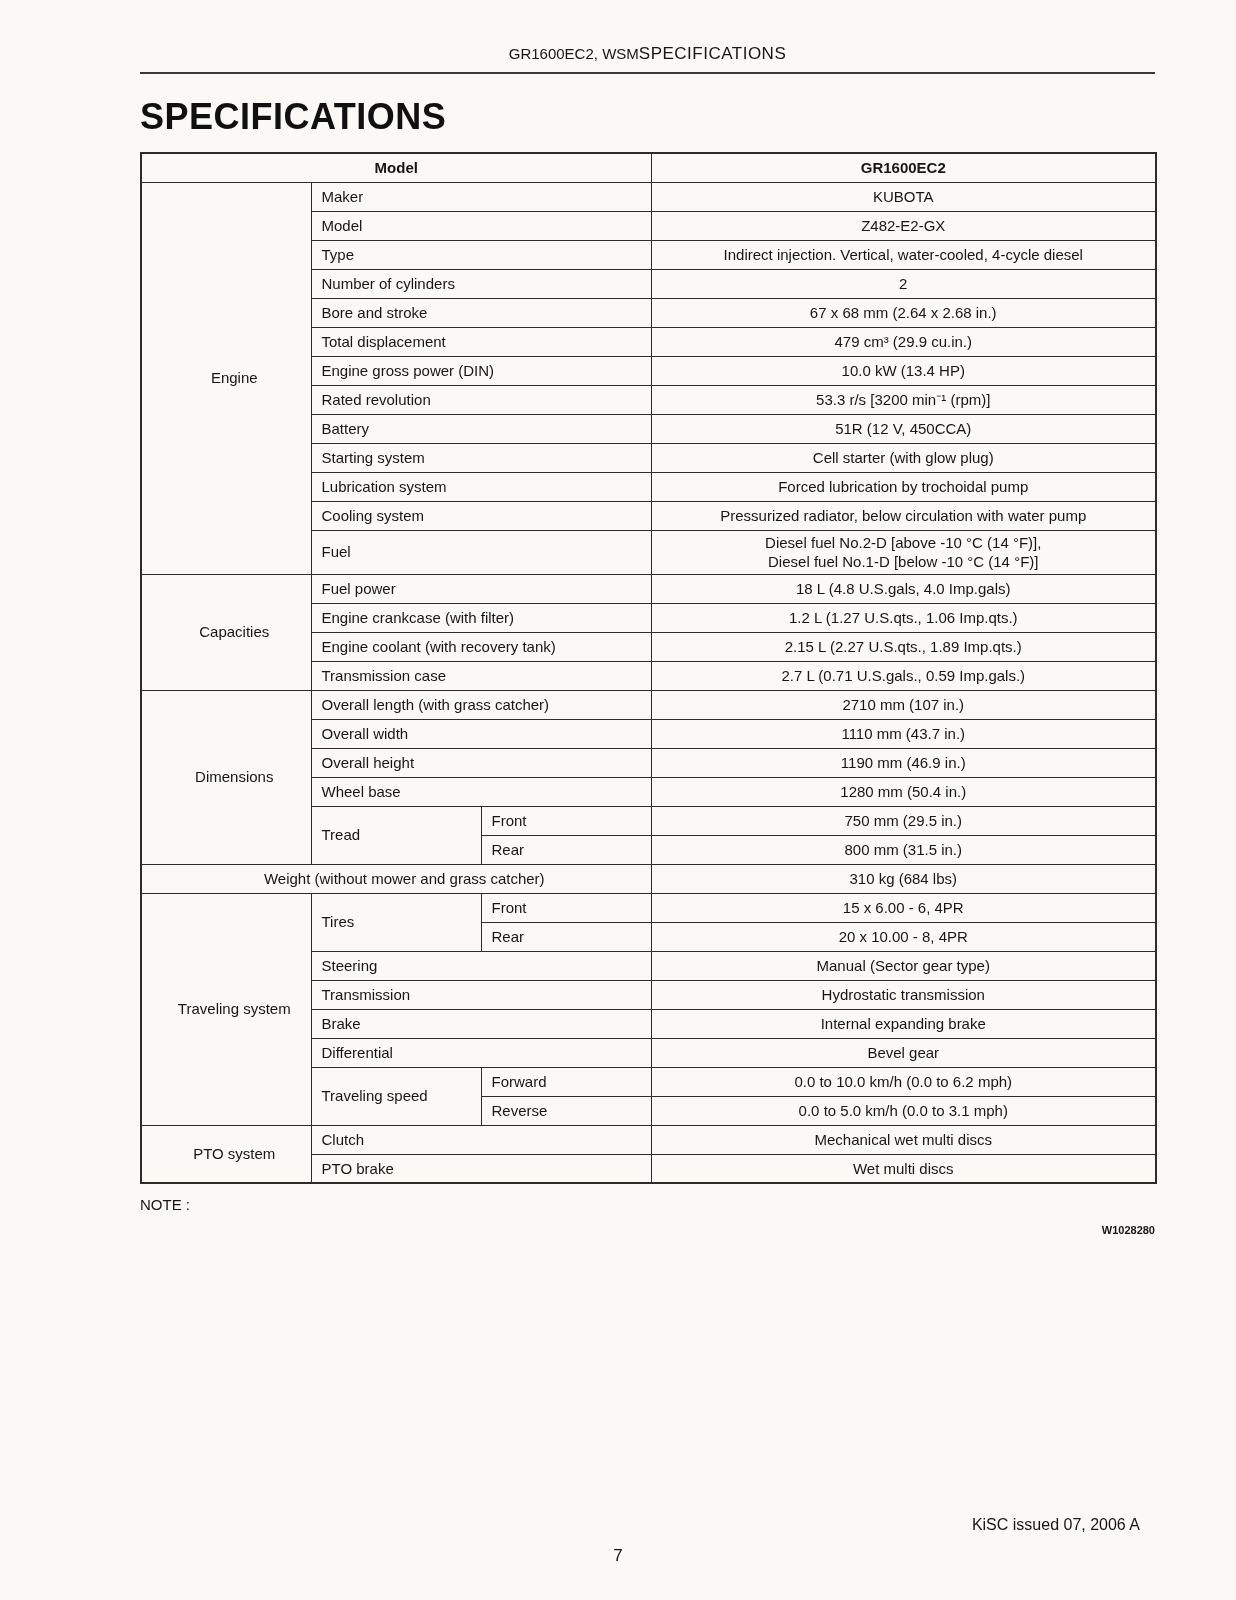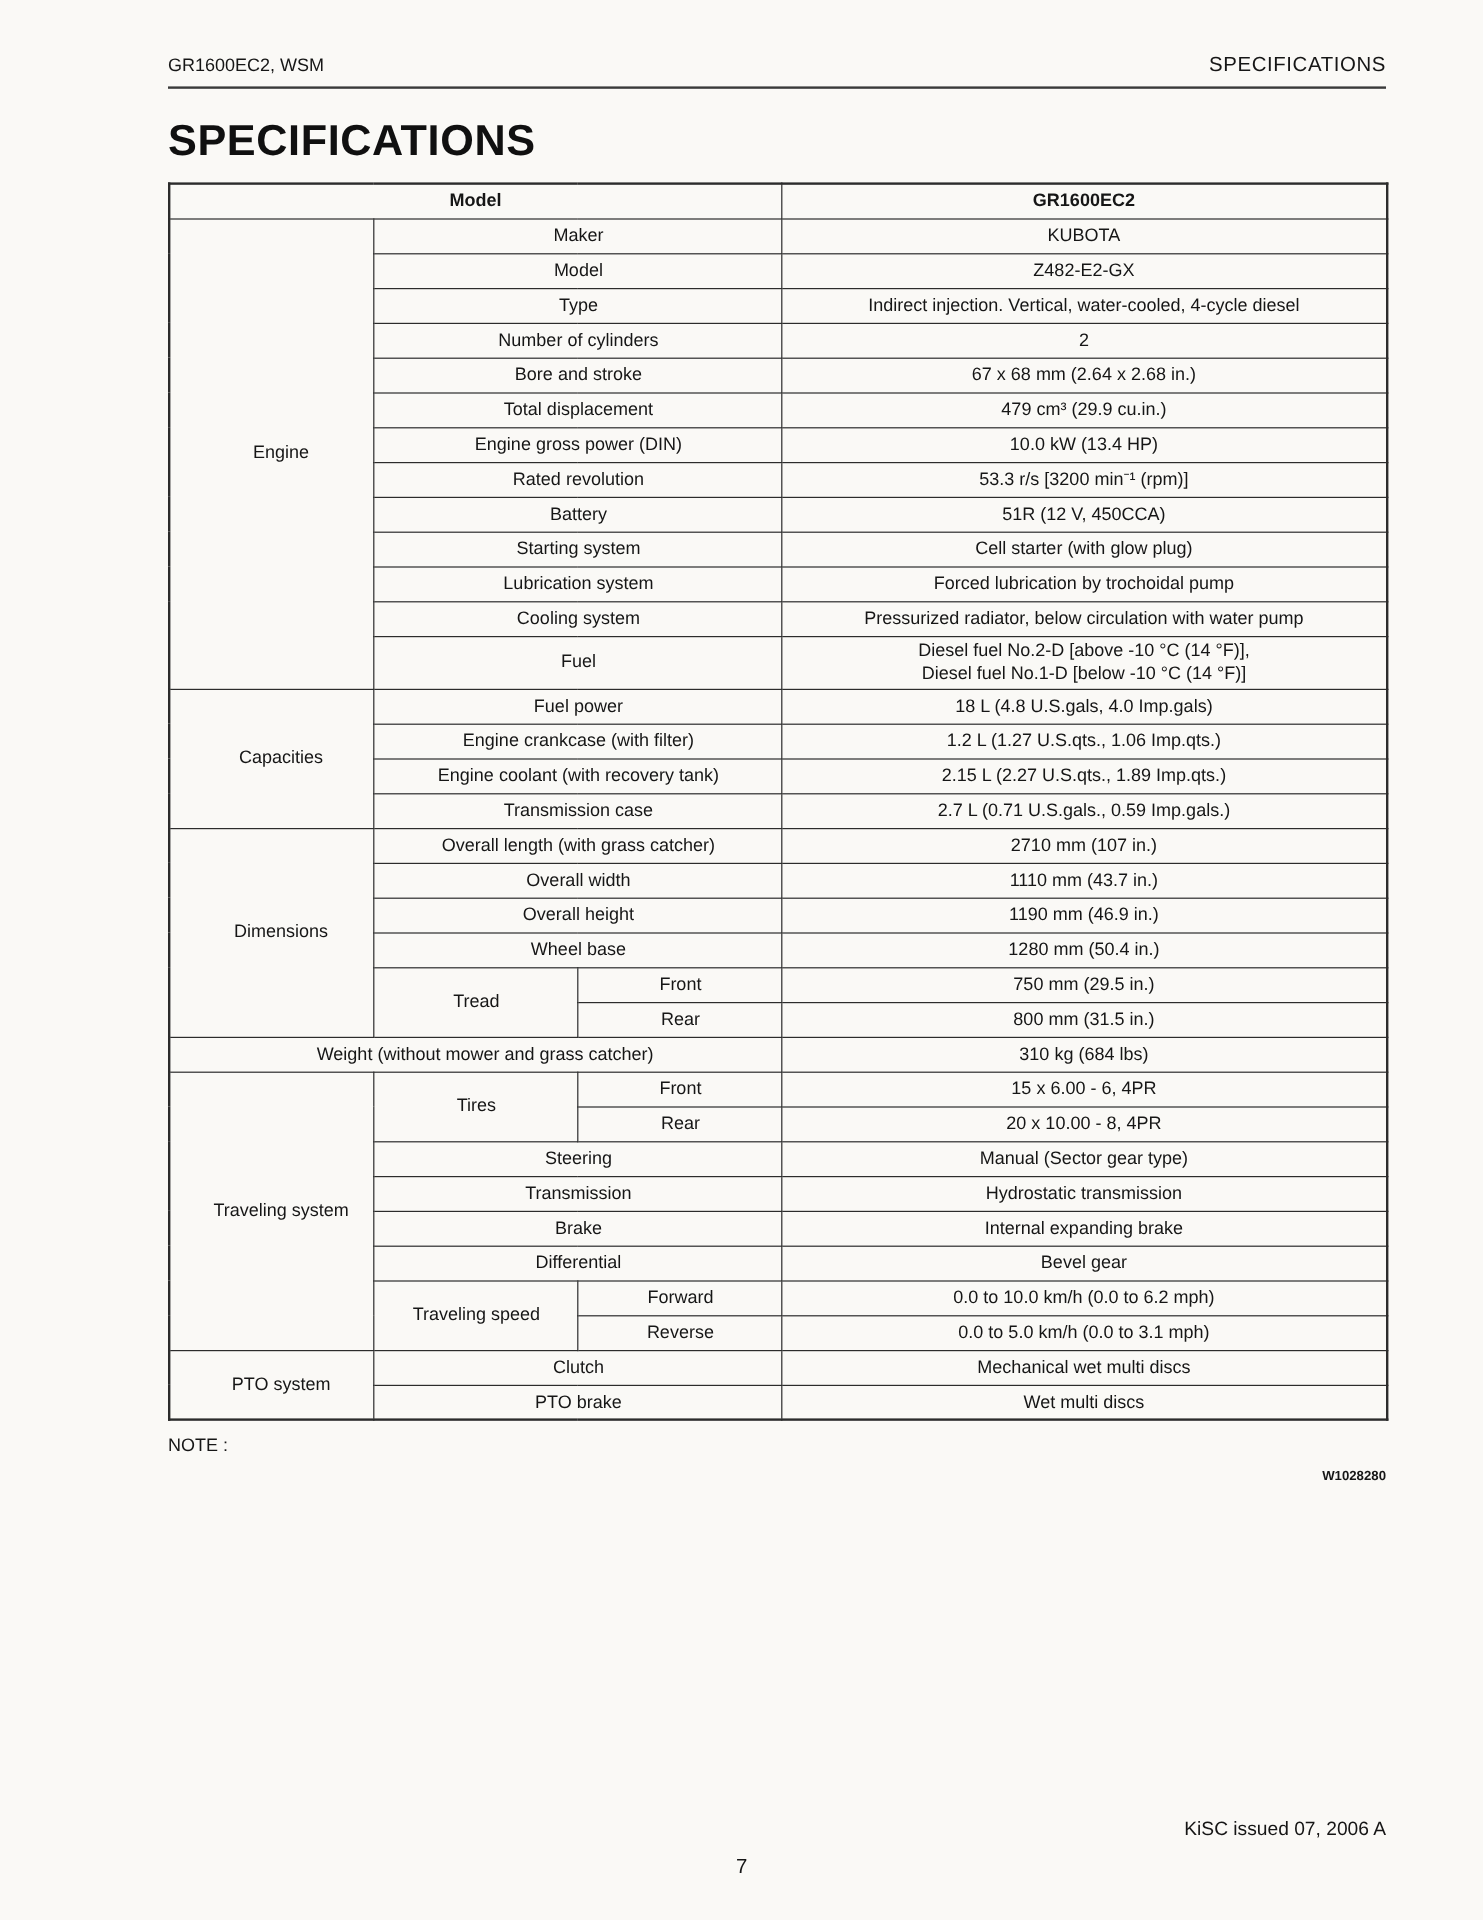--- a/index.html
+++ b/index.html
@@ -6,21 +6,21 @@
   html, body { margin: 0; padding: 0; }
   body {
     width: 1236px; height: 1600px;
     background: #faf9f6;
     font-family: "Liberation Sans", sans-serif;
     color: #161616;
     position: relative;
     overflow: hidden;
   }
   .running-head {
-    display: flex; justify-content: space-between; align-items: baseline;
+    display: flex; justify-content: center; align-items: baseline;
     margin: 44px 81px 0 140px;
     padding-bottom: 8px;
     border-bottom: 2px solid #3a3a3a;
   }
   .running-head .left  { font-size: 15px; }
   .running-head .right { font-size: 17px; letter-spacing: 0.5px; }
   h1.page-title {
     margin: 22px 0 0 140px;
     font-size: 36px; font-weight: bold; letter-spacing: 0.5px;
     color: #101010;
@@ -37,42 +37,42 @@
   .specs col.c3 { width: 170px; }
   .specs col.c4 { width: 505px; }
   .specs td {
     border: 1px solid #2c2c2c;
     padding: 2px 8px;
     height: 29px;
     vertical-align: middle;
     line-height: 1.3;
   }
   .specs .th    { font-weight: bold; text-align: center; }
-  .specs .label { text-align: center; padding-left: 10px; }
+  .specs .label { text-align: left; padding-left: 10px; }
   .specs .group { text-align: center; padding-left: 24px; }
   .specs .value { text-align: center; }
   .pre { white-space: pre-line; }
   .note {
     display: flex; gap: 12px;
     margin: 10px 81px 0 140px;
     font-size: 15px;
     line-height: 1.45;
     flex-direction: column;
   }
   .note-line2 { margin-left: 9px; }
   .doc-code {
     margin: 8px 81px 0 140px;
     text-align: right; font-size: 11px; font-weight: bold;
   }
   .page-number {
     position: absolute; bottom: 34px; left: 0; width: 100%;
     text-align: center; font-size: 17px;
   }
   .footer-right {
-    position: absolute; bottom: 66px; right: 81px;
+    position: absolute; bottom: 66px; right: 96px;
     font-size: 16px;
   }
 </style>
 </head>
 <body>
 
 <div class="running-head">
   <span class="left">GR1600EC2, WSM</span>
   <span class="right">SPECIFICATIONS</span>
 </div>

